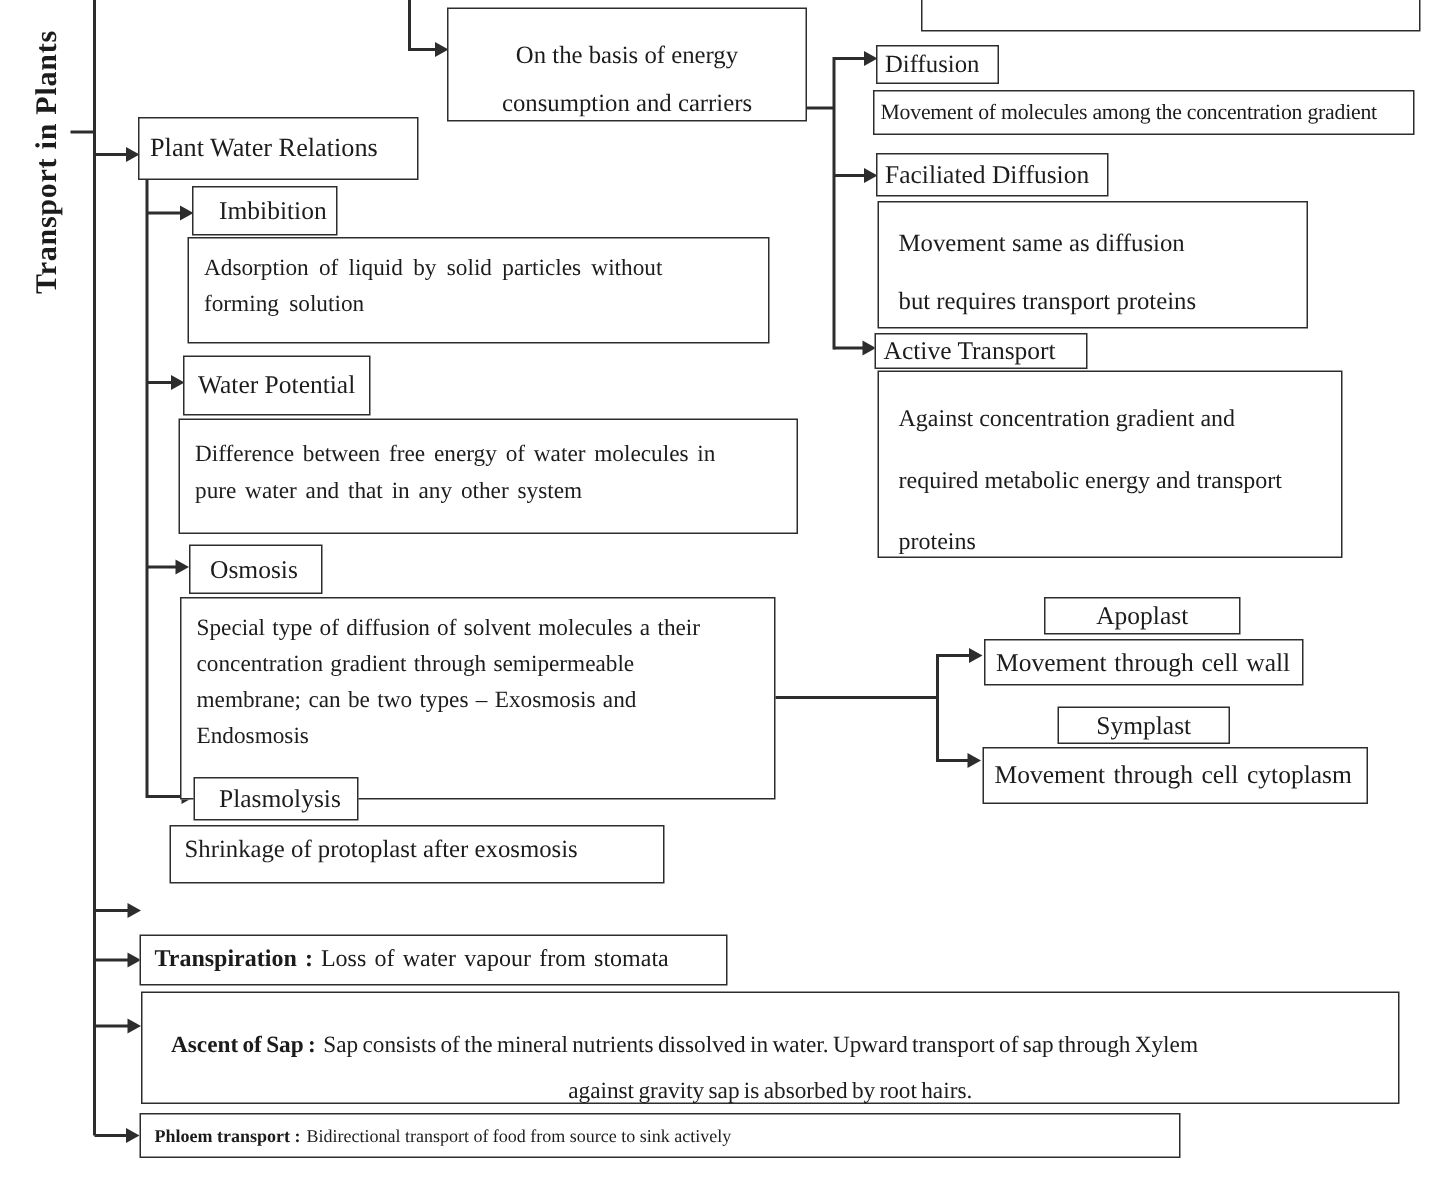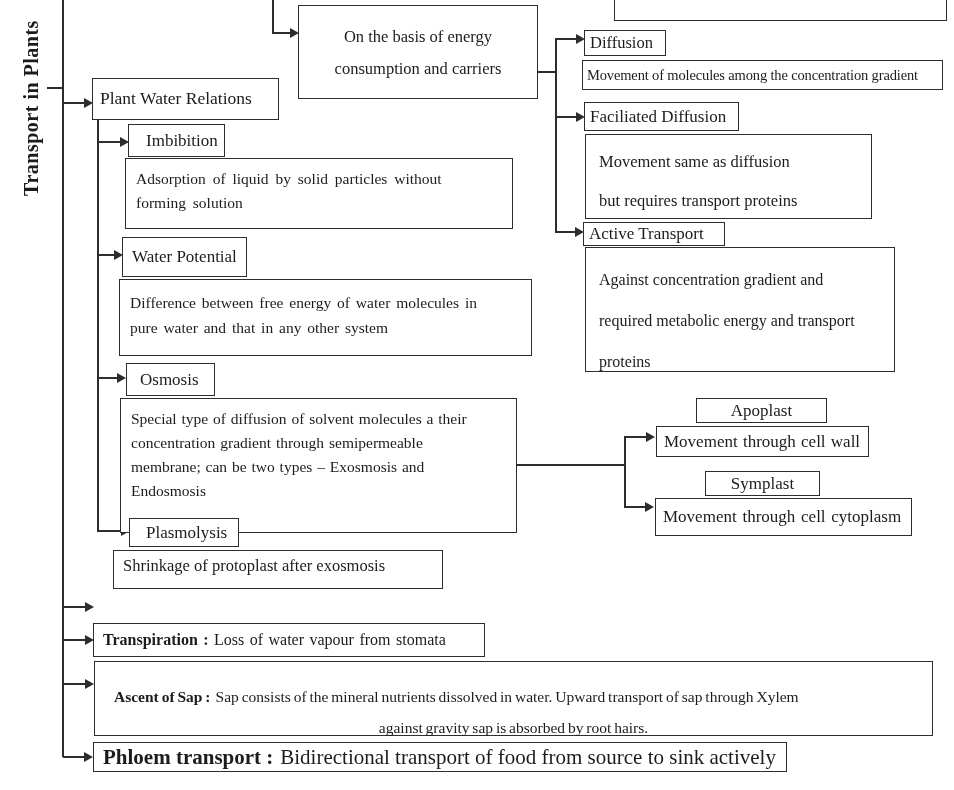--- a/index.html
+++ b/index.html
@@ -60,21 +60,21 @@
   <div class="arrow" style="left:625px;top:436px;width:22px"></div>
   <div class="arrow" style="left:625px;top:506px;width:21px"></div>
 
   <div class="arrow" style="left:63px;top:606px;width:23px"></div>
   <div class="arrow" style="left:63px;top:639px;width:23px"></div>
   <div class="arrow" style="left:63px;top:683px;width:23px"></div>
   <div class="arrow" style="left:63px;top:756px;width:22px"></div>
 
   <div class="box" style="left:614px;top:-42px;width:333px;height:63px"></div>
 
-  <div class="box pre" style="left:298px;top:5px;width:240px;height:94px;text-align:center;padding-top:15px;line-height:32px;font-size:16.5px">On the basis of energy
+  <div class="box pre" style="left:298px;top:5px;width:240px;height:76px;text-align:center;padding-top:15px;line-height:32px;font-size:16.5px">On the basis of energy
 consumption and carriers</div>
 
   <div class="box vc" style="left:584px;top:30px;width:82px;height:26px;padding-left:5px;font-size:16.5px">Diffusion</div>
   <div class="box vc" style="left:582px;top:60px;width:361px;height:30px;padding-left:4px;font-size:14.5px;letter-spacing:-0.15px">Movement of molecules among the concentration gradient</div>
 
   <div class="box vc" style="left:584px;top:102px;width:155px;height:29px;padding-left:5px;font-size:17px">Faciliated Diffusion</div>
   <div class="box pre" style="left:585px;top:134px;width:287px;height:85px;padding:7px 0 0 13px;line-height:39px;font-size:16.5px">Movement same as diffusion
 but requires transport proteins</div>
 
   <div class="box vc" style="left:583px;top:222px;width:142px;height:24px;padding-left:5px;font-size:17px">Active Transport</div>
@@ -112,18 +112,18 @@
       <span class="rest">Loss of water vapour from stomata</span>
   </div>
 
   <div class="box" style="left:94px;top:661px;width:839px;height:75px;font-size:15.5px;word-spacing:-1px">
     <div style="padding-left:19px;margin-top:25px">
       <span class="b">Ascent of Sap :</span><span class="rest">Sap consists of the mineral nutrients dissolved in water. Upward transport of sap through Xylem</span>
     </div>
     <div style="text-align:center;margin-top:12px">against gravity sap is absorbed by root hairs.</div>
   </div>
 
-  <div class="box vc" style="left:93px;top:742px;width:694px;height:30px;padding-left:9px;font-size:21px">
+  <div class="box vc" style="left:93px;top:742px;width:694px;height:30px;padding-left:9px;font-size:12px">
     <span class="b">Phloem transport :</span>
       <span class="rest">Bidirectional transport of food from source to sink actively</span>
   </div>
 
 </div>
 
 </body></html>

